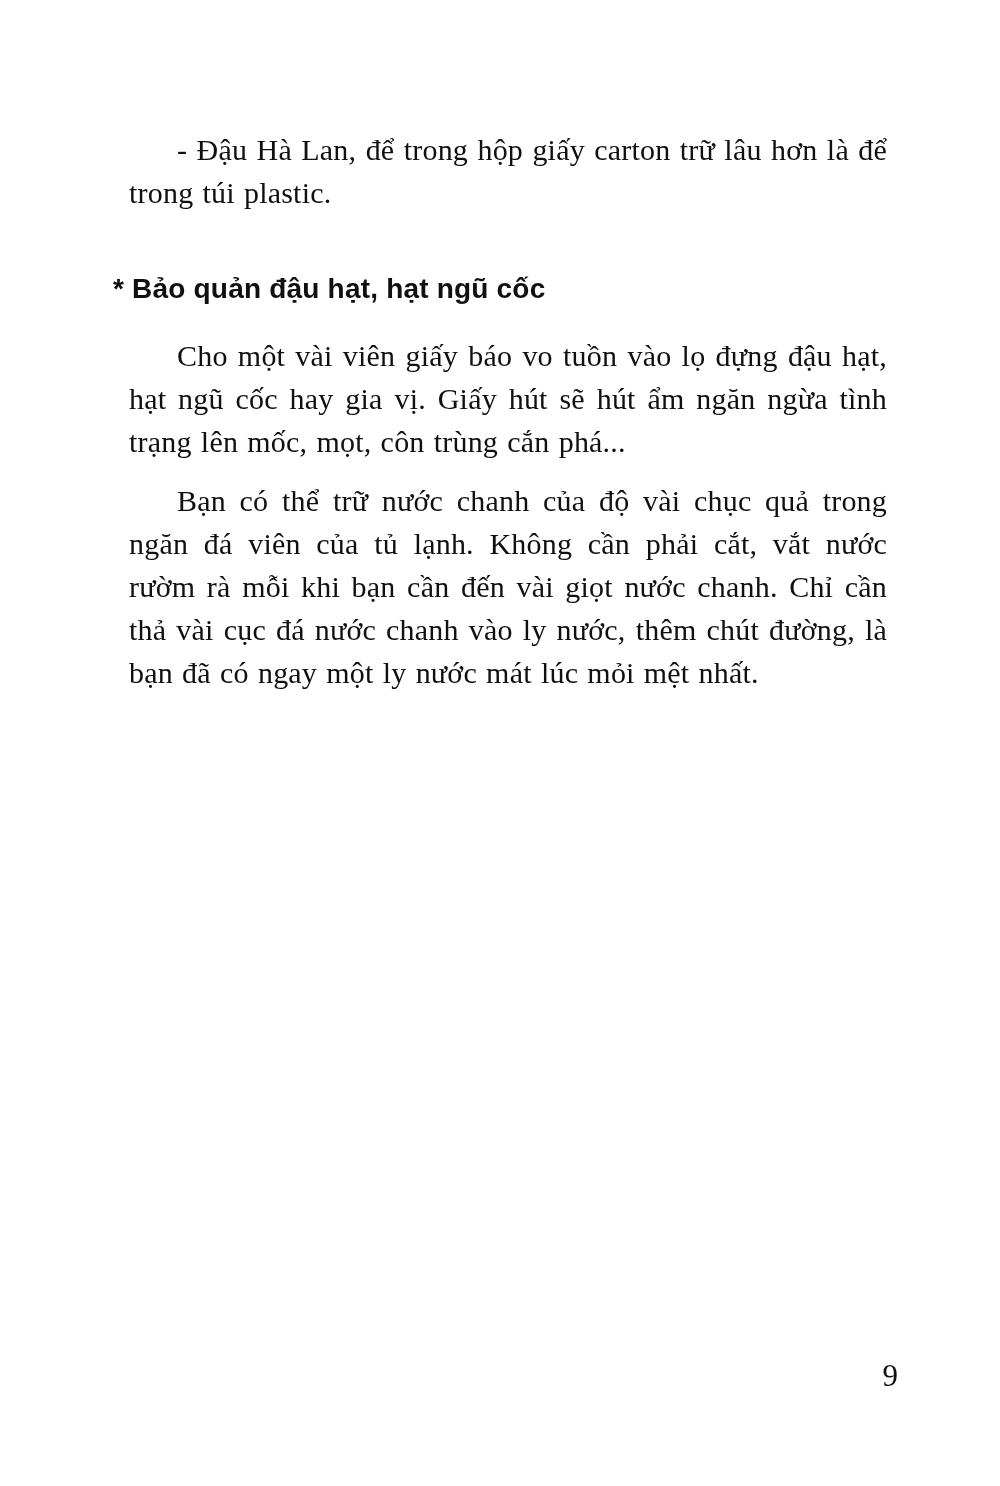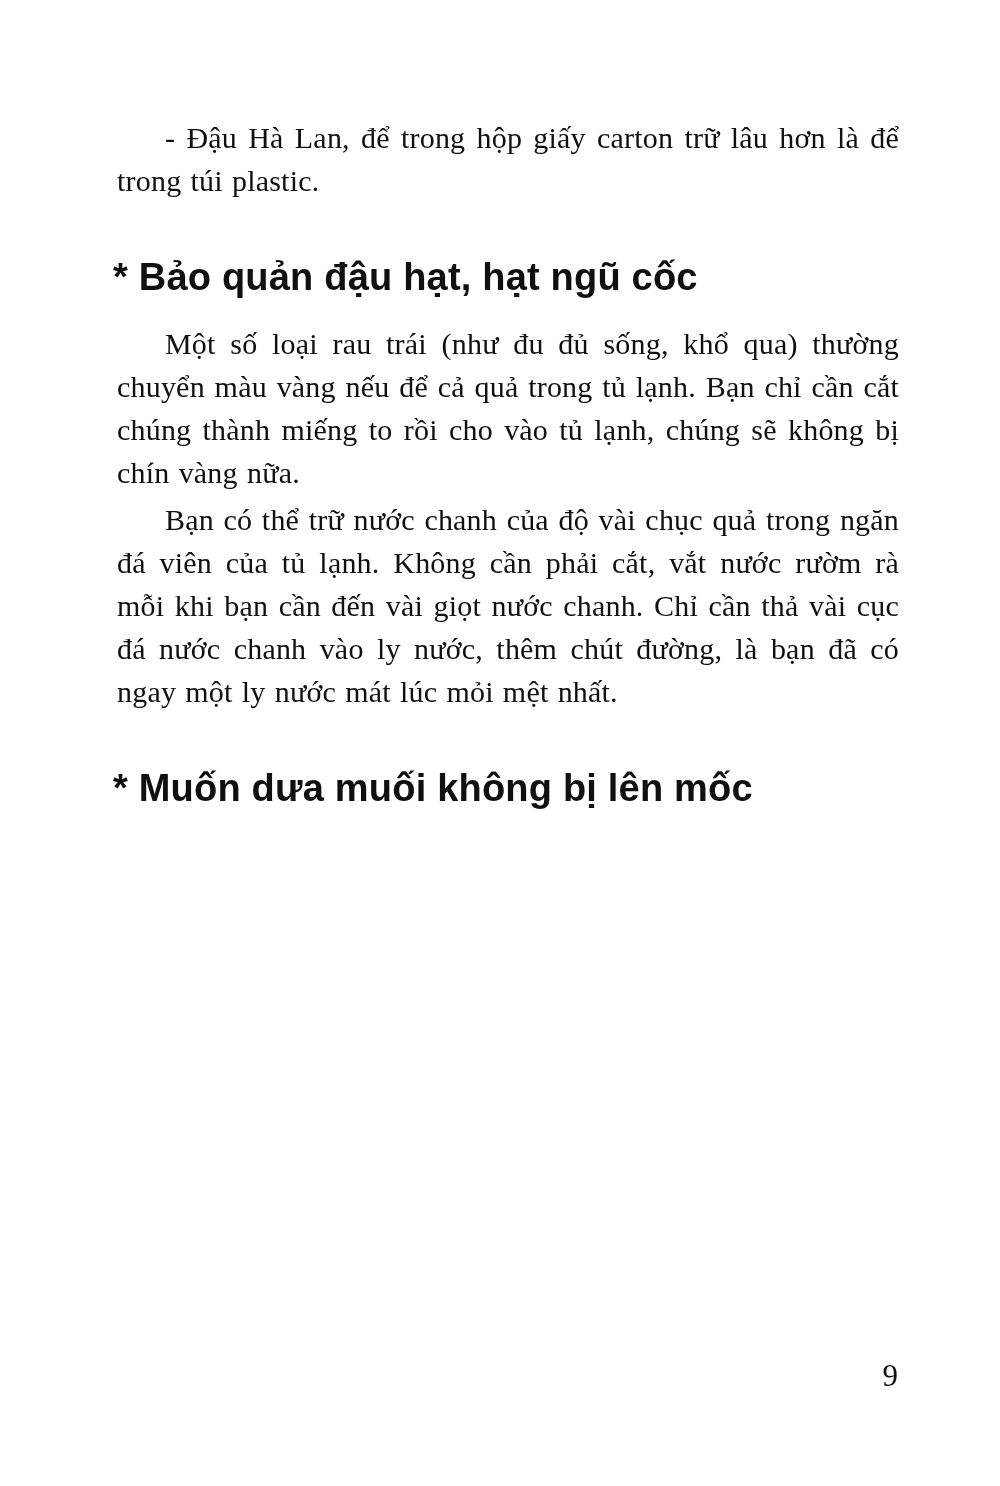--- a/index.html
+++ b/index.html
@@ -20,28 +20,28 @@
     top: 112px;
     left: 113px;
     width: 790px;
   }
   .para {
     font-family: "Liberation Serif", "DejaVu Serif", serif;
     font-size: 30px;
     line-height: 43px;
     text-align: justify;
     text-indent: 48px;
-    margin: 4px;
+    margin: 16px;
     letter-spacing: 0.2px;
     word-spacing: 1.5px;
   }
   .heading {
     font-family: "Liberation Sans", "DejaVu Sans", sans-serif;
     font-weight: bold;
-    font-size: 38px;
+    font-size: 28px;
     line-height: 38px;
     margin: 56px 0 26px 0;
     letter-spacing: 0.2px;
   }
   .page-number {
     position: absolute;
     top: 1358px;
     right: 102px;
     font-family: "Liberation Serif", "DejaVu Serif", serif;
     font-size: 31px;
@@ -51,26 +51,25 @@
 </head>
 <body>
 
 <div class="page">
   <div class="content">
 
     <p class="para">- Đậu Hà Lan, để trong hộp giấy carton trữ lâu hơn là để trong túi plastic.</p>
 
     <h2 class="heading">* Bảo quản đậu hạt, hạt ngũ cốc</h2>
 
+    <p class="para">Cho một vài viên giấy báo vo tuồn vào lọ đựng đậu hạt, hạt ngũ cốc hay gia vị. Giấy hút sẽ hút ẩm ngăn ngừa tình trạng lên mốc, mọt, côn trùng cắn phá...</p>
 
 
-    <p class="para">Một số loại rau trái (như đu đủ sống, khổ qua) thường chuyển màu vàng nếu để cả quả trong tủ lạnh. Bạn chỉ cần cắt chúng thành miếng to rồi cho vào tủ lạnh, chúng sẽ không bị chín vàng nữa.</p>
 
 
     <p class="para">Bạn có thể trữ nước chanh của độ vài chục quả trong ngăn đá viên của tủ lạnh. Không cần phải cắt, vắt nước rườm rà mỗi khi bạn cần đến vài giọt nước chanh. Chỉ cần thả vài cục đá nước chanh vào ly nước, thêm chút đường, là bạn đã có ngay một ly nước mát lúc mỏi mệt nhất.</p>
 
-    <h2 class="heading">* Muốn dưa muối không bị lên mốc</h2>
 
 
   </div>
 
   <div class="page-number">9</div>
 </div>
 
 </body></html>

